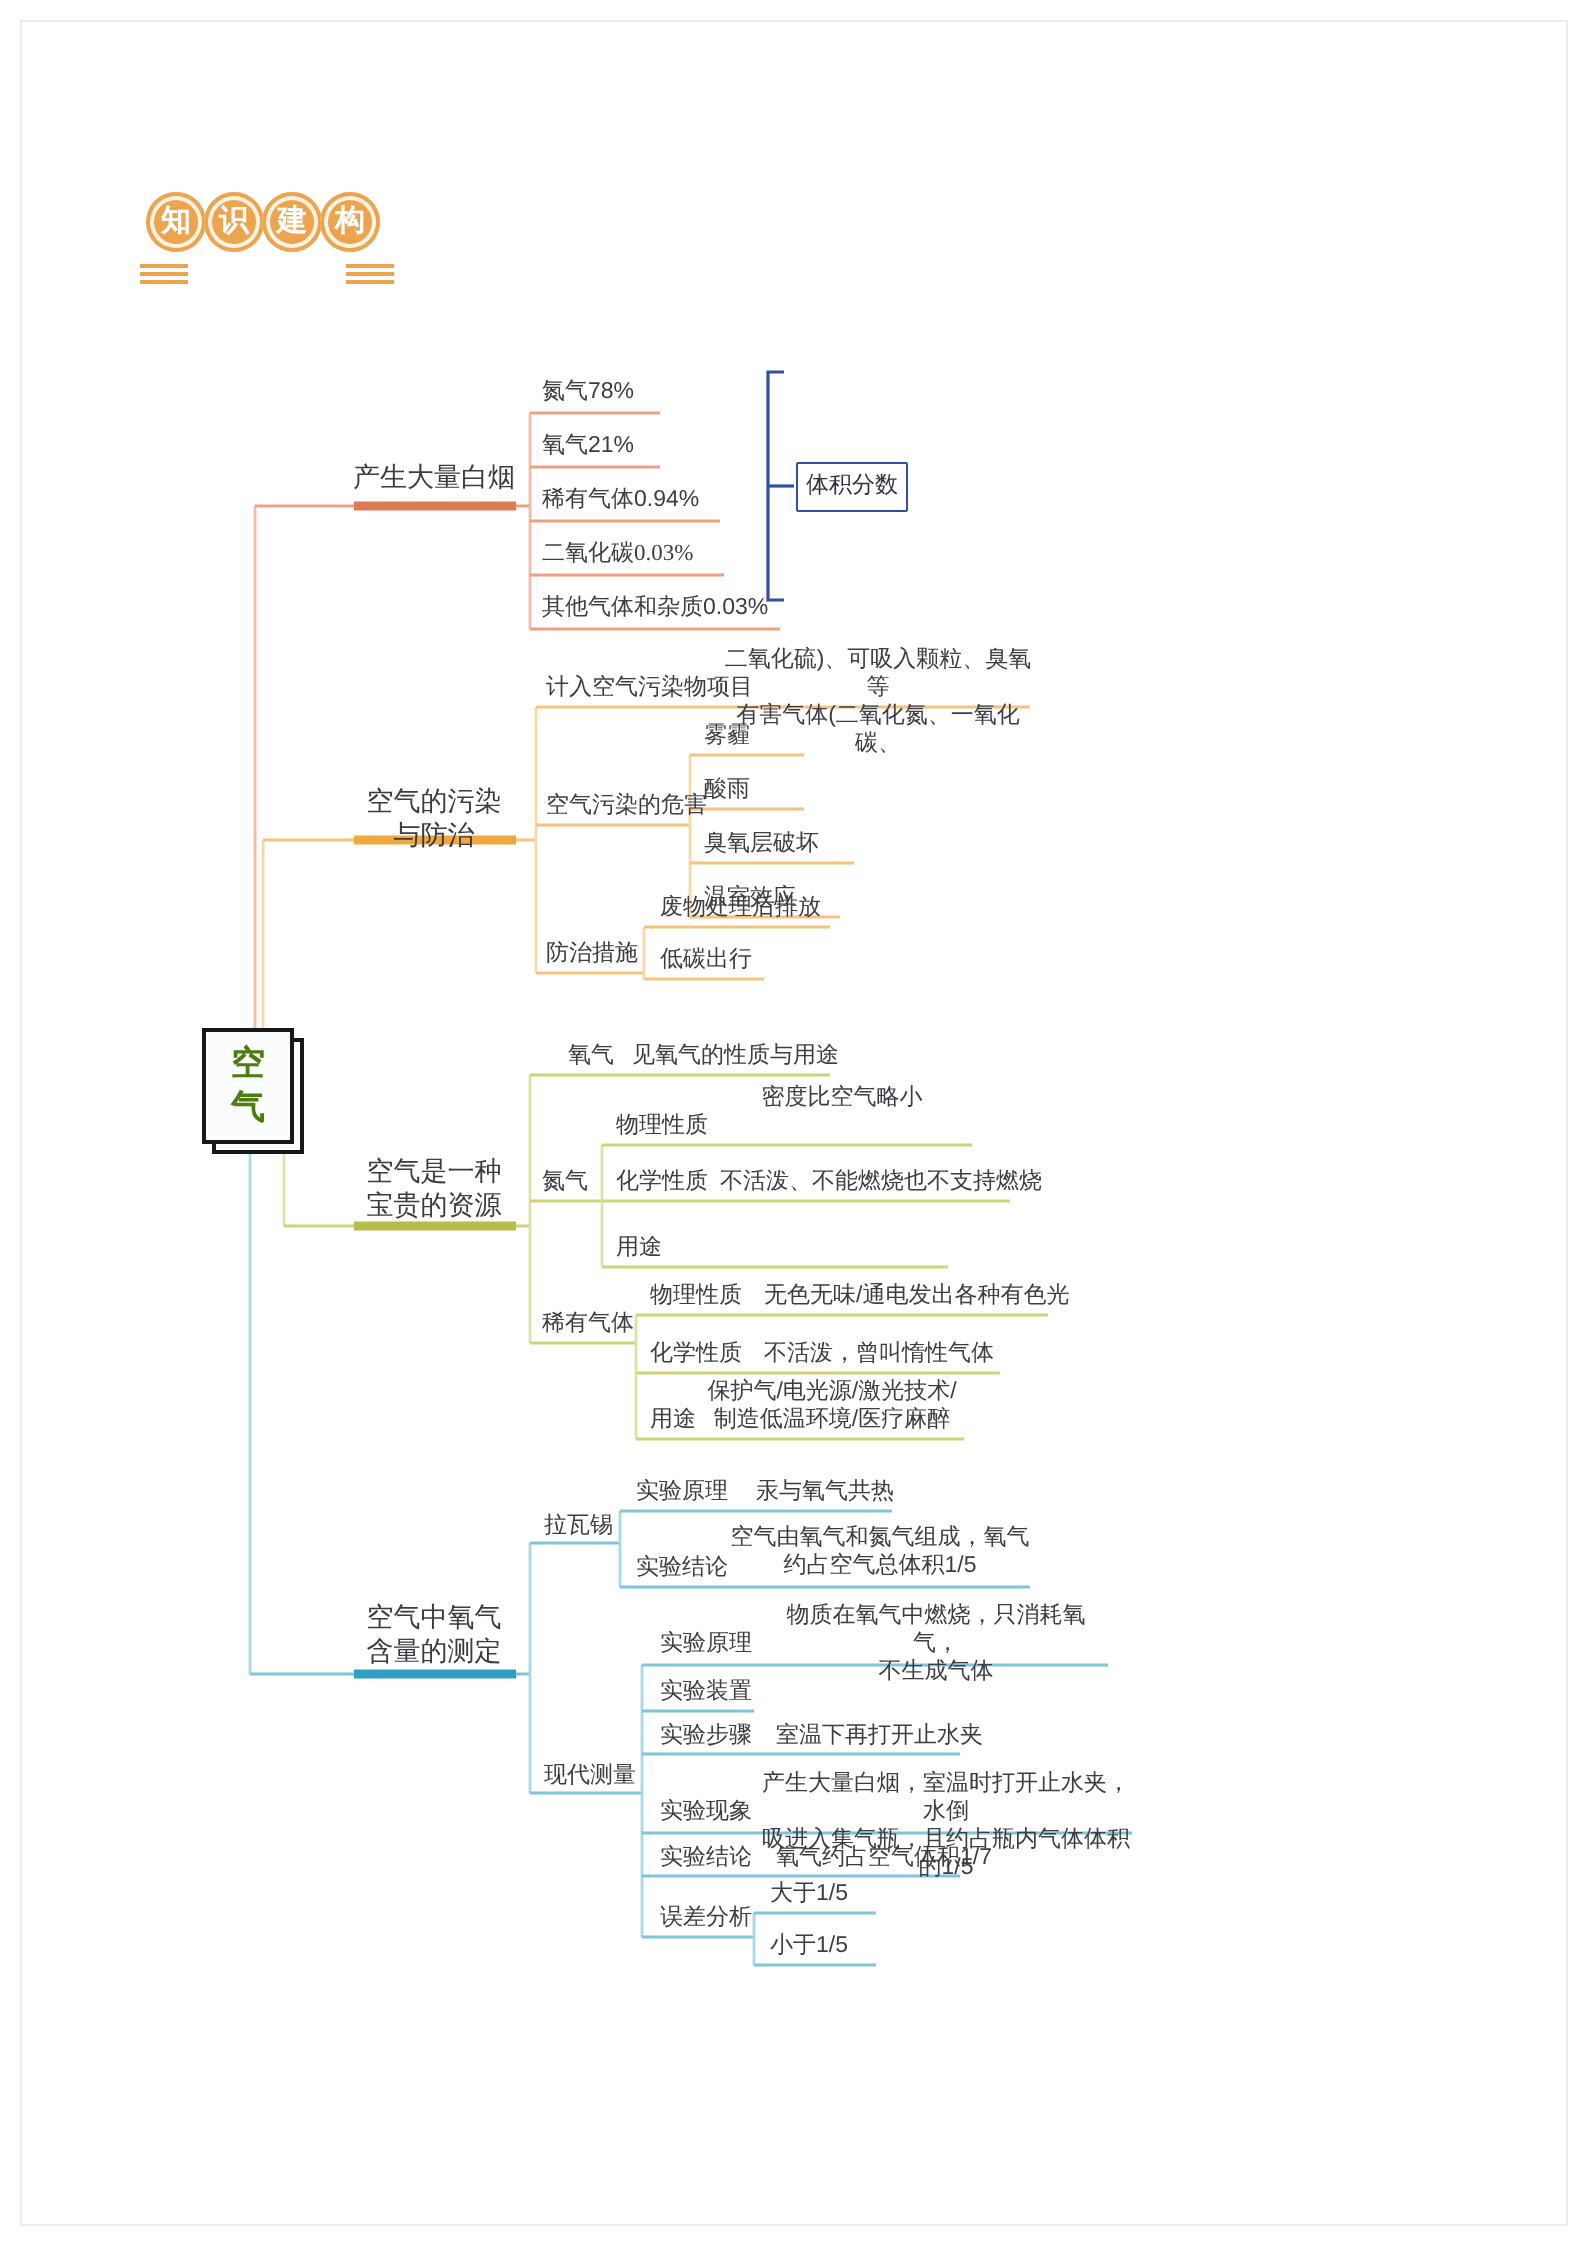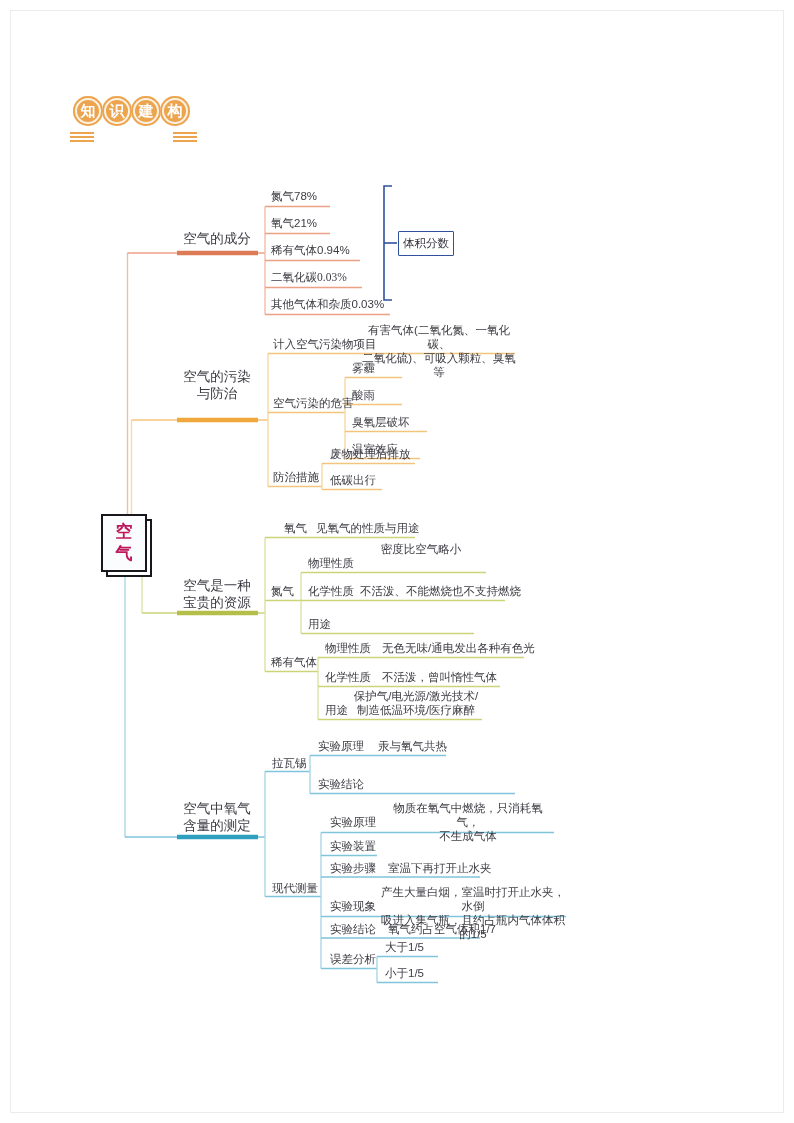--- a/index.html
+++ b/index.html
@@ -23,21 +23,21 @@
   .lb{position:absolute;z-index:2;font-size:11.5px;line-height:14px;color:#3C3C43;white-space:nowrap;}
   .lc{white-space:normal;text-align:center;}
   .bl{position:absolute;z-index:2;font-size:13.5px;line-height:17px;color:#3A3A42;
       text-align:center;word-break:break-all;}
   
   .root-shadow{position:absolute;left:106px;top:519px;width:42px;height:54px;
       background:#fff;border:2px solid #17171c;z-index:2;}
   .root-box{position:absolute;left:101px;top:514px;width:42px;height:54px;
       background:#fbfcfe;border:2px solid #17171c;z-index:3;
       display:flex;align-items:center;justify-content:center;}
-  .root-text{width:20px;font-size:17px;font-weight:700;color:#be185d;
+  .root-text{width:20px;font-size:17px;font-weight:700;color:#4d7c0f;
       line-height:22px;text-align:center;word-break:break-all;}
   
   .anno-box{position:absolute;left:398px;top:231px;width:54px;height:23px;z-index:2;
       border:1.2px solid #31519E;background:#fff;font-size:11.5px;color:#32323C;
       line-height:23px;text-align:center;border-radius:1px;}
 </style>
 </head>
 <body>
 
 <div class="page">
@@ -139,33 +139,33 @@
       <line x1="377" y1="956.5" x2="438" y2="956.5" stroke="#7FC4DB" stroke-width="1.4"></line>
       <line x1="377" y1="982.5" x2="438" y2="982.5" stroke="#7FC4DB" stroke-width="1.4"></line>
     </g>
   </svg>
 
   <div class="root-shadow"></div>
   <div class="root-box">
     <div class="root-text">空气</div>
   </div>
 
-  <div class="bl" style="left:169px;top:230px;width:96px;">空气的成分</div>
+  <div class="bl" style="left:169px;top:230px;width:96px;">产生大量白烟</div>
   <div class="lb" style="left:271px;top:189px;">氮气78%</div>
   <div class="lb" style="left:271px;top:216px;">氧气21%</div>
   <div class="lb" style="left:271px;top:243px;">稀有气体0.94%</div>
   <div class="lb" style="left:271px;top:270px;font-family:Liberation Serif, serif;">二氧化碳0.03%</div>
   <div class="lb" style="left:271px;top:297px;">其他气体和杂质0.03%</div>
   <div class="anno-box">体积分数</div>
 
-  <div class="bl" style="left:181px;top:368px;width:72px;">空气的污染与防治</div>
+  <div class="bl" style="left:181px;top:392px;width:72px;">空气的污染与防治</div>
   <div class="lb" style="left:273px;top:337px;">计入空气污染物项目</div>
   <div class="lb lc" style="left:360px;top:323px;width:158px;">
+    <div>二氧化硫)、可吸入颗粒、臭氧等</div>
     <div>有害气体(二氧化氮、一氧化碳、</div>
-    <div>二氧化硫)、可吸入颗粒、臭氧等</div>
   </div>
   <div class="lb" style="left:273px;top:396px;">空气污染的危害</div>
   <div class="lb" style="left:352px;top:361px;">雾霾</div>
   <div class="lb" style="left:352px;top:388px;">酸雨</div>
   <div class="lb" style="left:352px;top:415px;">臭氧层破坏</div>
   <div class="lb" style="left:352px;top:442px;">温室效应</div>
   <div class="lb" style="left:273px;top:470px;">防治措施</div>
   <div class="lb" style="left:330px;top:447px;">废物处理后排放</div>
   <div class="lb" style="left:330px;top:473px;">低碳出行</div>
 
@@ -189,20 +189,24 @@
   <div class="lb lc" style="left:350px;top:689px;width:132px;">
     <div>保护气/电光源/激光技术/</div>
     <div>制造低温环境/医疗麻醉</div>
   </div>
 
   <div class="bl" style="left:181px;top:800px;width:72px;">空气中氧气含量的测定</div>
   <div class="lb" style="left:272px;top:756px;">拉瓦锡</div>
   <div class="lb" style="left:318px;top:739px;">实验原理</div>
   <div class="lb" style="left:378px;top:739px;">汞与氧气共热</div>
   <div class="lb" style="left:318px;top:777px;">实验结论</div>
+  <div class="lb lc" style="left:365px;top:762px;width:150px;">
+    <div>空气由氧气和氮气组成，氧气</div>
+    <div>约占空气总体积1/5</div>
+  </div>
   <div class="lb" style="left:272px;top:881px;">现代测量</div>
   <div class="lb" style="left:330px;top:815px;">实验原理</div>
   <div class="lb lc" style="left:382px;top:801px;width:172px;">
     <div>物质在氧气中燃烧，只消耗氧气，</div>
     <div>不生成气体</div>
   </div>
   <div class="lb" style="left:330px;top:839px;">实验装置</div>
   <div class="lb" style="left:330px;top:861px;">实验步骤</div>
   <div class="lb" style="left:388px;top:861px;">室温下再打开止水夹</div>
   <div class="lb" style="left:330px;top:899px;">实验现象</div>

